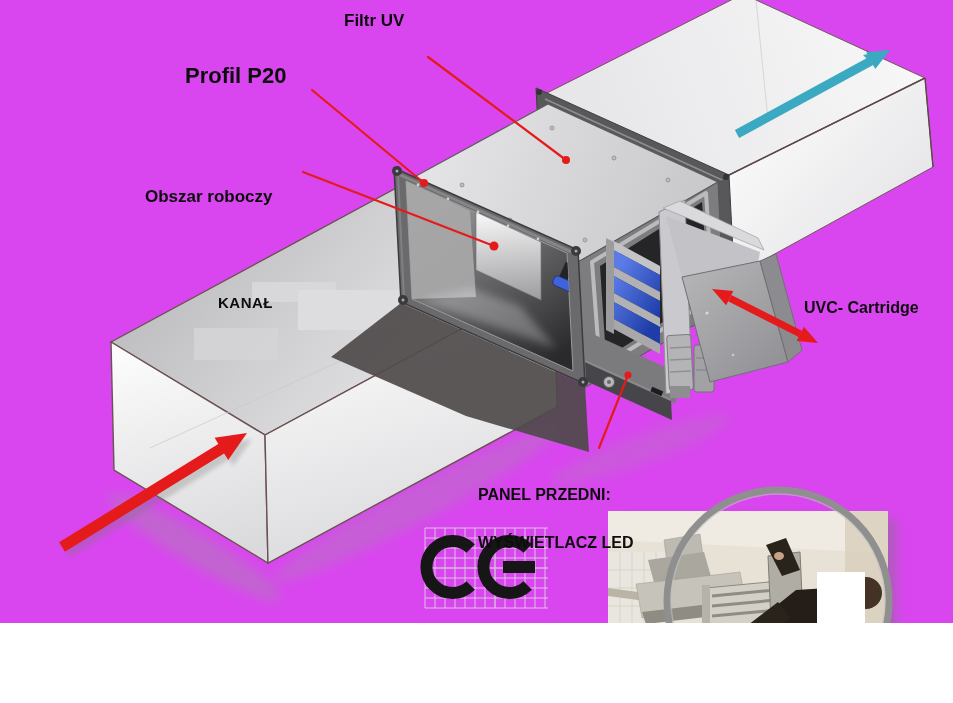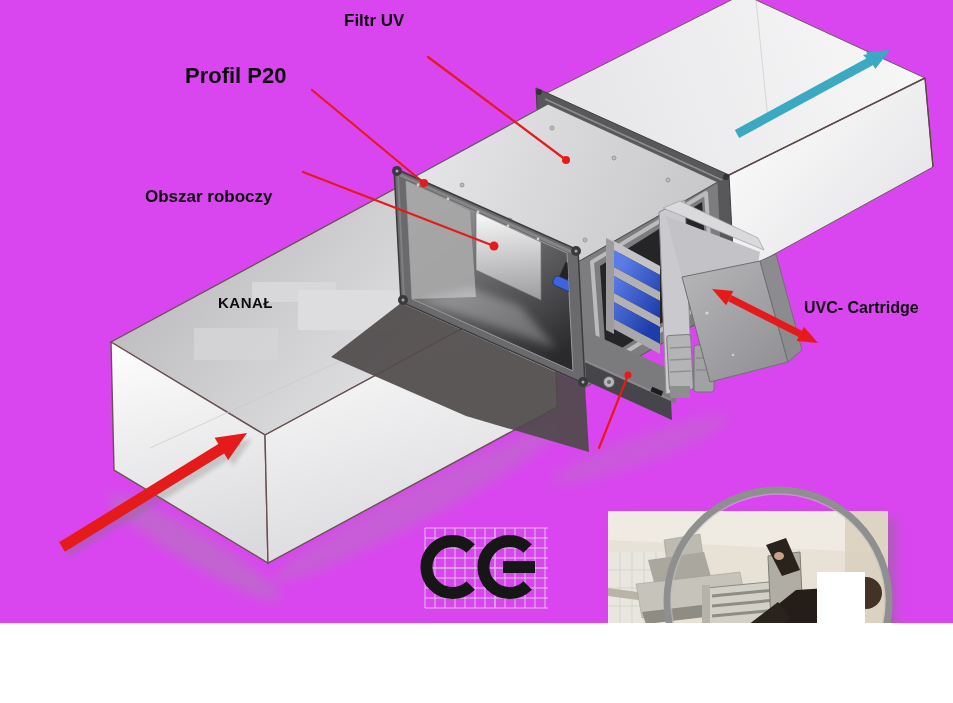--- a/index.html
+++ b/index.html
@@ -304,18 +304,22 @@
     <circle cx="778" cy="601" r="111" fill="none" stroke="#8f8f8f" stroke-width="7"></circle>
     <circle cx="778" cy="601" r="107" fill="none" stroke="#c0c0c0" stroke-width="1.5" opacity=".6"></circle>
   </g>
 </svg>
 
 <div class="lbl lbl-filtr">Filtr UV</div>
 <div class="lbl lbl-profil">Profil P20</div>
 <div class="lbl lbl-obszar">Obszar roboczy</div>
 <div class="lbl lbl-kanal">KANAŁ</div>
 <div class="lbl lbl-uvc">UVC- Cartridge</div>
+<div class="lbl lbl-panel">
+  <div>PANEL PRZEDNI:</div>
+  <div>WYŚWIETLACZ LED</div>
+</div>
 <div class="lbl lbl-przyk">
   <div>Przykładowa</div>
   
 </div>
 
 </div>
 
 </body></html>

